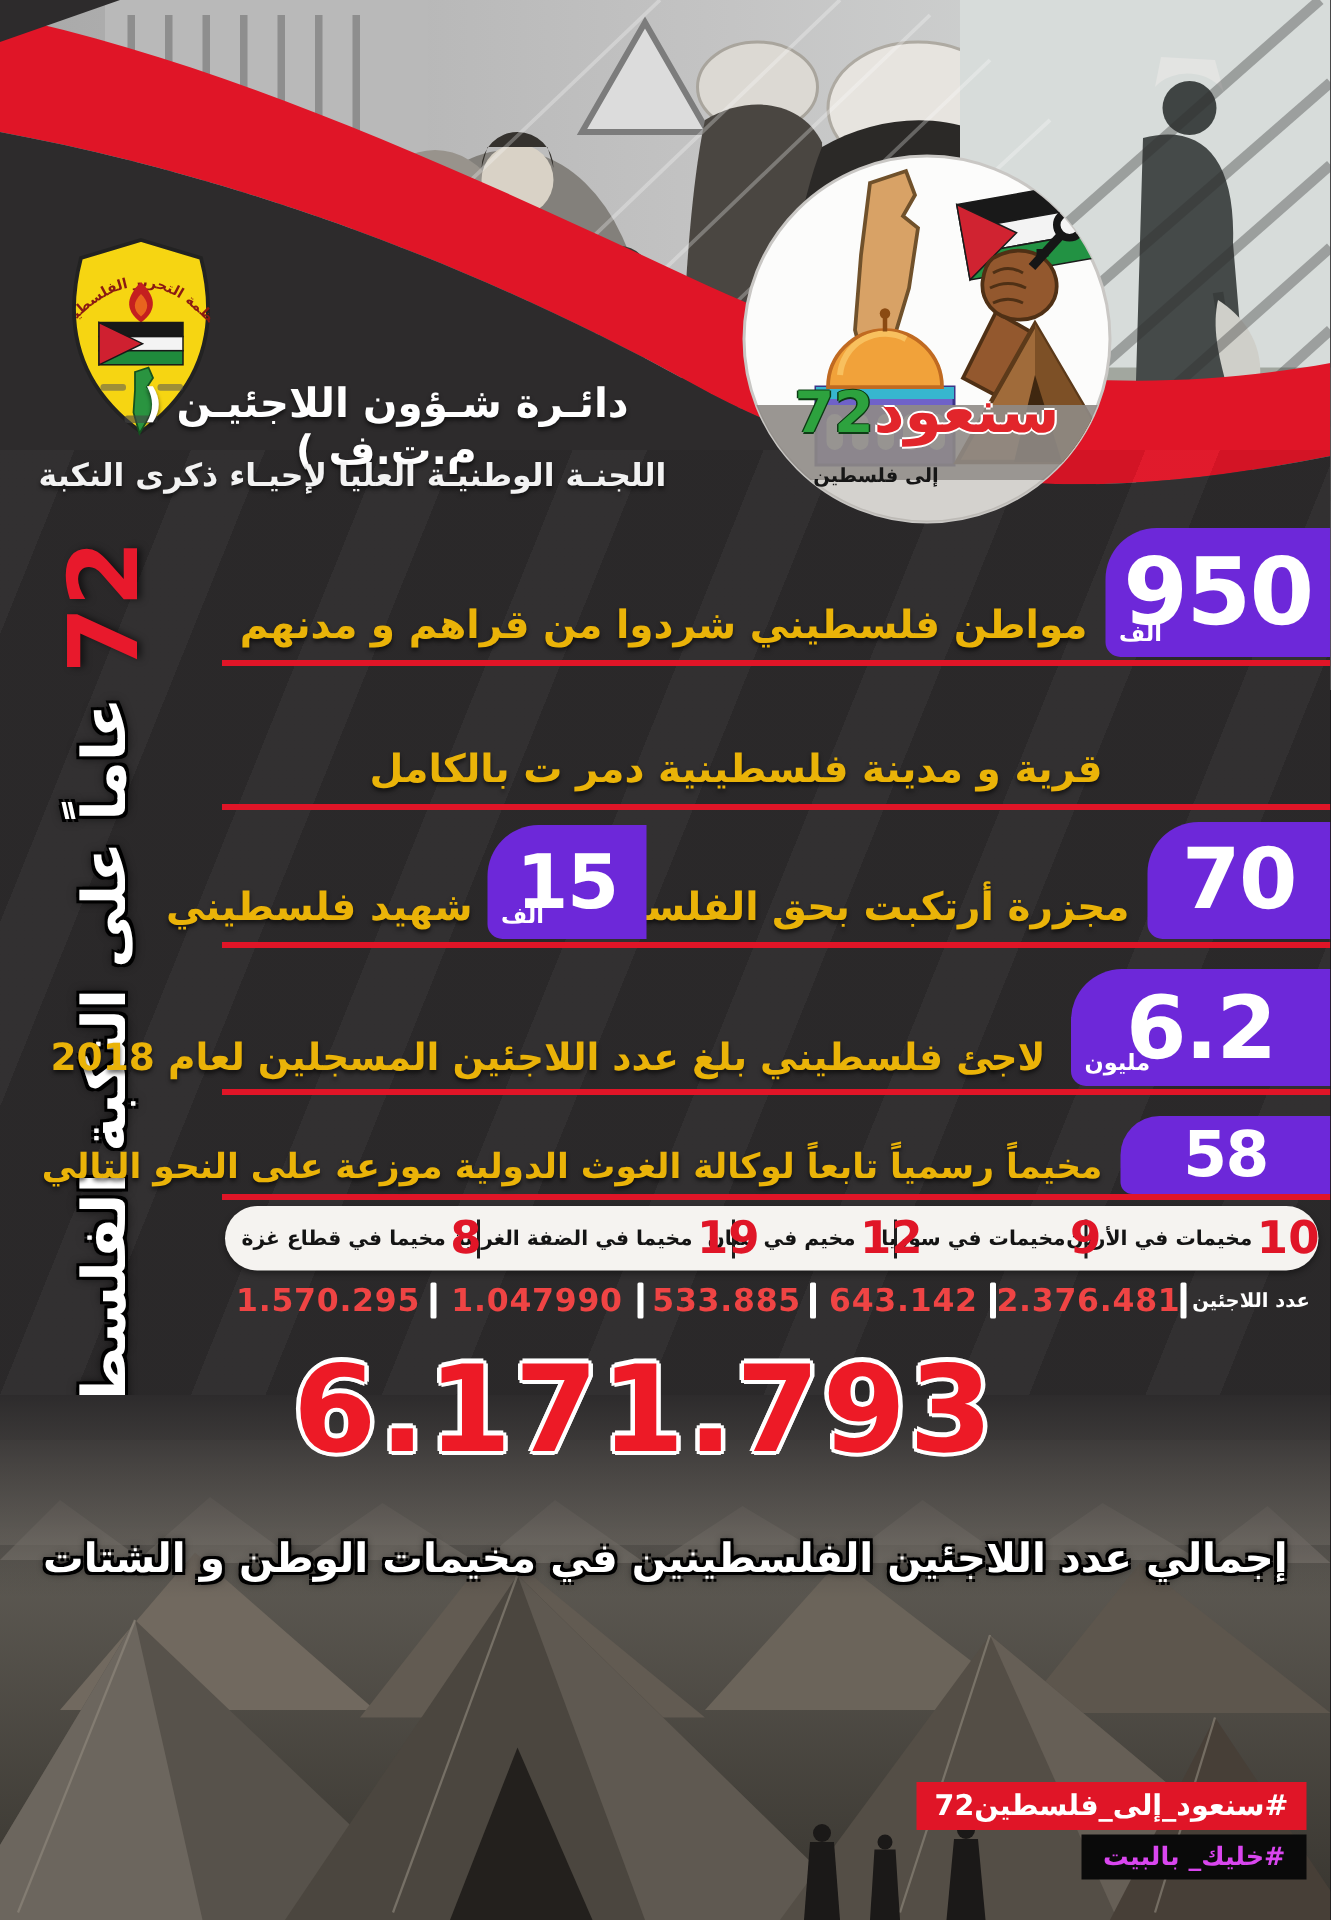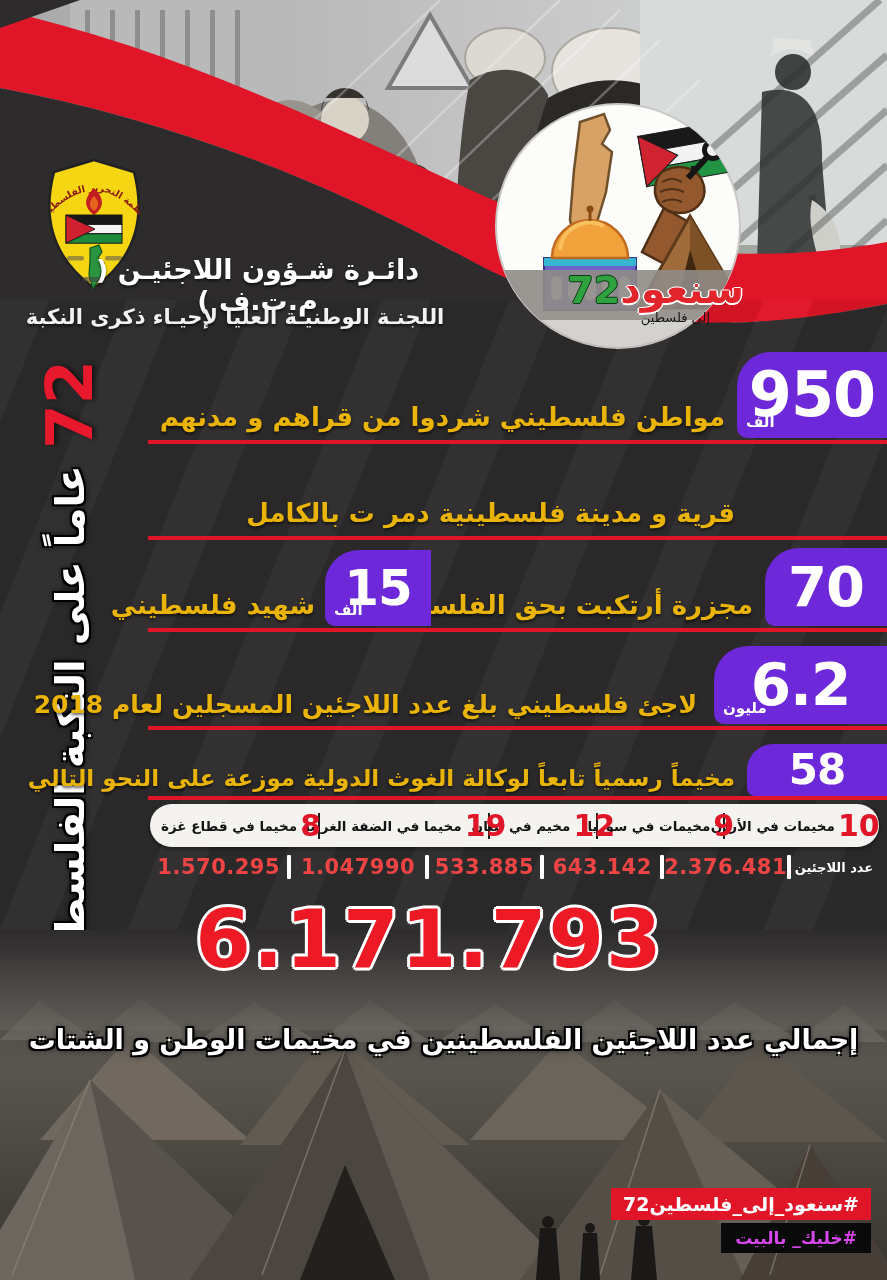--- a/index.html
+++ b/index.html
@@ -20,27 +20,27 @@
   
   .emblem{left:33px;top:156px;width:122px;height:138px;}
   .org-line1{top:254px;left:45px;width:425px;text-align:center;direction:rtl;
     color:#fff;font-size:27px;font-weight:bold;letter-spacing:.5px;
     text-shadow:0 2px 3px rgba(0,0,0,.6);}
   .org-line2{top:305px;left:25px;width:420px;text-align:center;direction:rtl;
     color:#f2f2f2;font-size:21px;font-weight:bold;text-shadow:0 2px 3px rgba(0,0,0,.6);}
 
   
   .logo{left:492px;top:100px;width:252px;height:252px;}
-  .logo-text{left:492px;top:269px;width:252px;text-align:right;direction:rtl;line-height:1;}
+  .logo-text{left:492px;top:255px;width:252px;text-align:center;direction:rtl;line-height:1;}
   .logo-word{color:#e2252b;font-size:40px;font-weight:bold;
     text-shadow:-1.5px 0 #fff,1.5px 0 #fff,0 -1.5px #fff,0 1.5px #fff;}
   .logo-num{color:#2da23e;font-size:38px;font-weight:bold;
     text-shadow:-1px 0 #0d3b14,1px 0 #0d3b14,0 -1px #0d3b14,0 1px #0d3b14;}
-  .logo-sub{display:block;margin-top:2px;transform:translateX(-34px);
-    color:#161616;font-size:13px;font-weight:normal;}
+  .logo-sub{display:block;margin-top:16px;transform:translateX(-34px);
+    color:#161616;font-size:13px;font-weight:bold;}
 
   
   .side-banner{left:22px;top:938px;width:578px;height:95px;
     transform:rotate(-90deg);transform-origin:0 0;
     display:flex;align-items:center;justify-content:flex-start;direction:rtl;gap:16px;}
   .sb-num{color:#e8192c;font-size:64px;font-weight:bold;line-height:1;
     text-shadow:0 3px 5px rgba(0,0,0,.55);}
   .sb-text{color:#fff;font-size:40px;font-weight:bold;white-space:nowrap;line-height:1;
     text-shadow:2px 2px 0 #000,-2px -2px 0 #000,2px -2px 0 #000,-2px 2px 0 #000,0 0 7px #000;}
 

